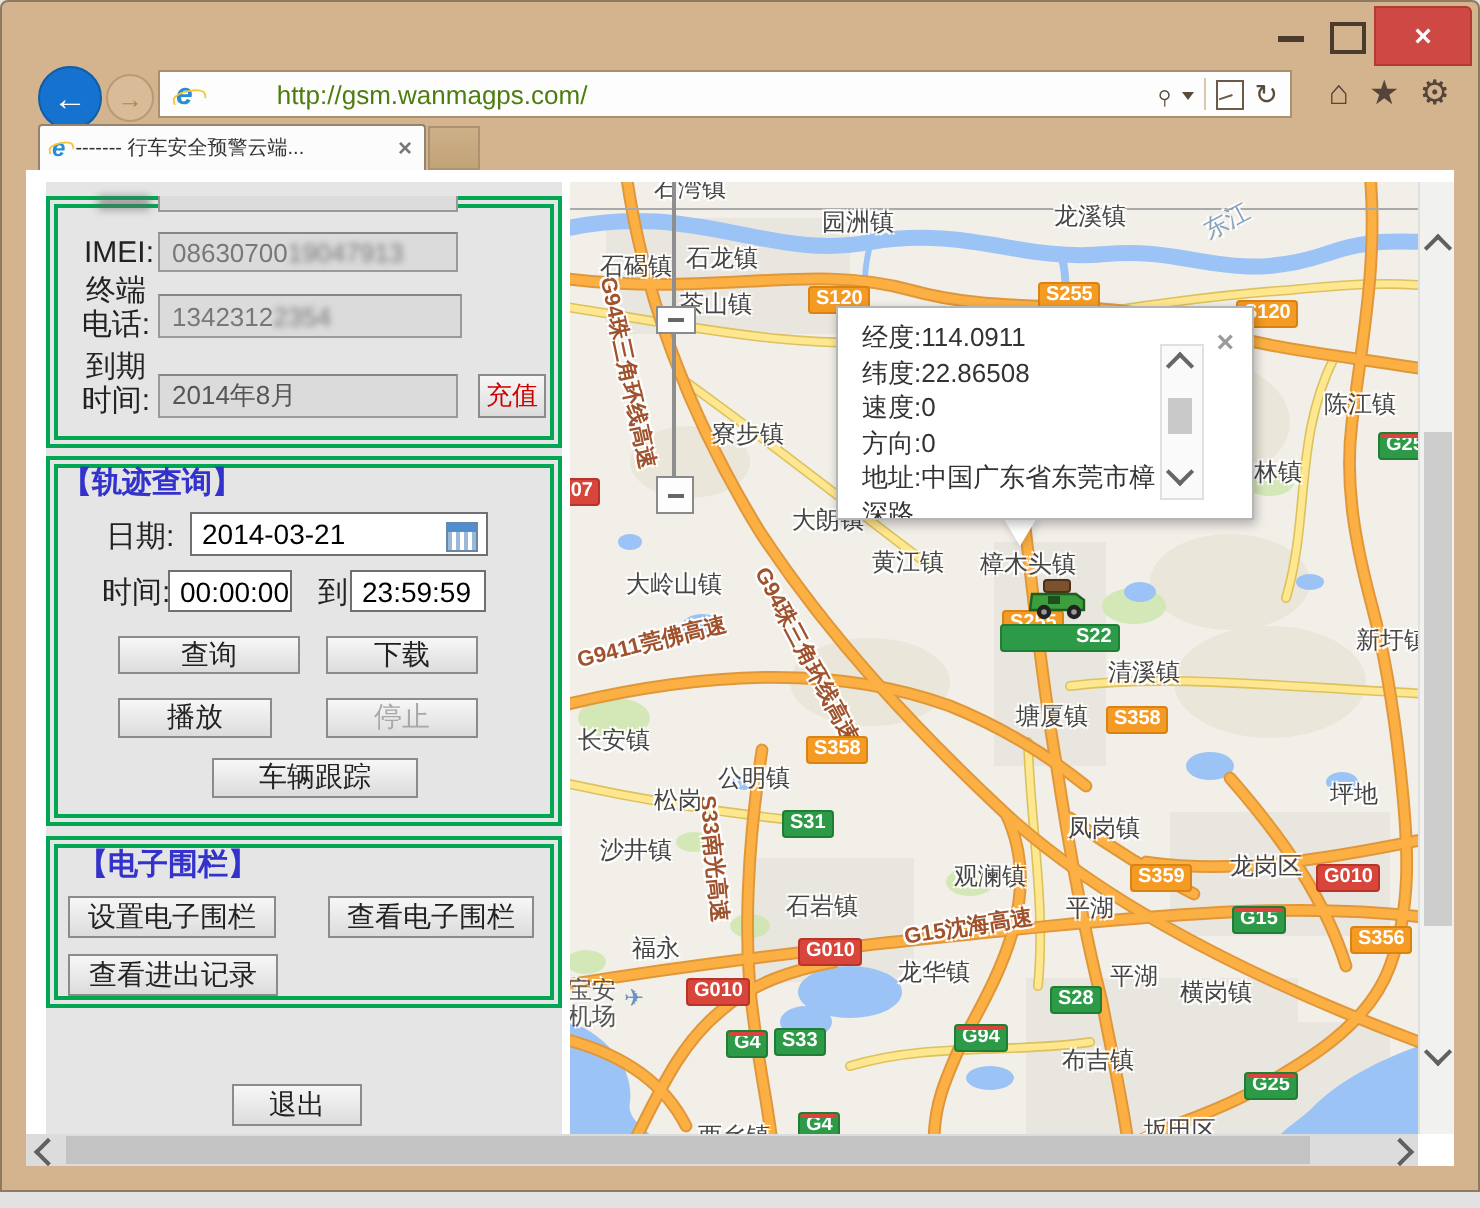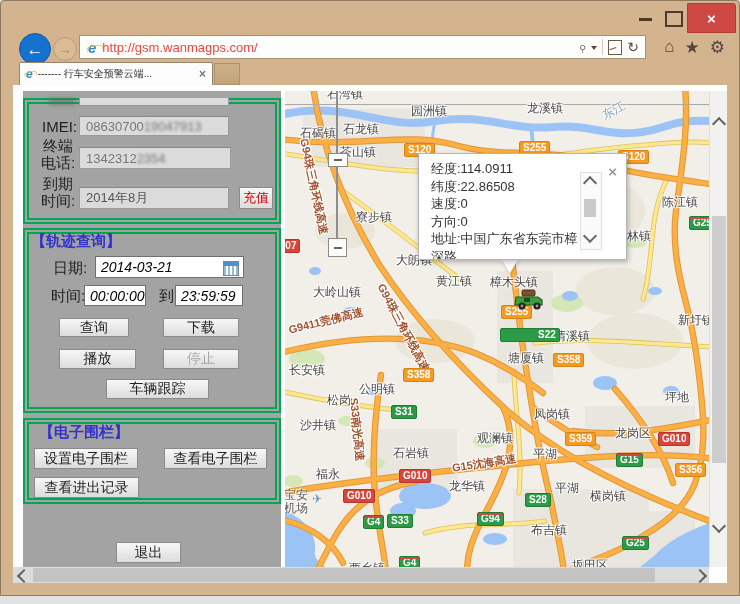--- a/index.html
+++ b/index.html
@@ -15,47 +15,47 @@
   .navbar{position:absolute;left:0;top:32px;width:100%;height:28px;}
   .nav-back{position:absolute;left:18px;top:0px;width:30px;height:30px;border-radius:50%;background:#1573cf;border:1px solid #0f5ca8;
             color:#fff;font-size:17px;font-weight:bold;display:flex;align-items:center;justify-content:center;line-height:1;}
   .nav-fwd{position:absolute;left:52px;top:4px;width:22px;height:22px;border-radius:50%;background:#d9bc97;border:1px solid #b89a74;
            color:#a5875f;font-size:13px;display:flex;align-items:center;justify-content:center;line-height:1;}
   .urlfield{position:absolute;left:78px;top:2px;width:567px;height:24px;background:#fdfdfd;border:1px solid #a89070;box-sizing:border-box;
             display:flex;align-items:center;}
   .e-logo{font-style:italic;font-weight:bold;color:#2a8dd4;font-size:15px;position:relative;margin:0 6px 0 8px;}
   .e-logo i{position:absolute;left:-2px;top:6px;width:15px;height:5px;border:1.5px solid #f4c535;border-bottom:none;border-radius:50%/60% 60% 0 0;
             transform:rotate(-12deg);font-style:normal;}
-  .urltext{font-size:13px;color:#ef4444;flex:1;white-space:nowrap;overflow:hidden;}
+  .urltext{font-size:13px;color:#4d7c0f;flex:1;white-space:nowrap;overflow:hidden;margin-left:36px;}
   .url-icons{display:flex;align-items:center;gap:5px;margin-right:6px;color:#5a4a3a;font-size:14px;}
   .url-icons .sep{width:1px;height:16px;background:#d8c8b0;}
   .mag{transform:rotate(-45deg);display:inline-block;font-size:15px;}
   .dd{width:0;height:0;border:3px solid transparent;border-top:4px solid #5a4a3a;margin-top:4px;display:inline-block;}
   .compat{width:12px;height:13px;border:1.5px solid #6b5a48;position:relative;display:inline-block;}
   .compat:after{content:"";position:absolute;left:1px;bottom:1px;width:7px;height:4px;border-top:1.5px solid #6b5a48;transform:rotate(-18deg);}
   .nav-right{position:absolute;right:14px;top:0;height:28px;display:flex;align-items:center;gap:10px;color:#54443a;font-size:17px;}
   
   .tabrow{position:absolute;left:0;top:60px;width:100%;height:24px;}
   .tab{position:absolute;left:18px;top:1px;width:194px;height:23px;background:#fcfcfc;border:1px solid #96836b;border-bottom:none;
        border-radius:2px 2px 0 0;box-sizing:border-box;display:flex;align-items:center;padding:0 6px;gap:5px;}
   .tab .ttl{font-size:10px;color:#333;flex:1;white-space:nowrap;overflow:hidden;}
   .tab .tclose{color:#777;font-size:12px;font-weight:bold;}
   .tabstub{position:absolute;left:213px;top:2px;width:26px;height:22px;background:linear-gradient(#cdb089,#c2a377);border:1px solid #ab9271;box-sizing:border-box;}
   
   .page{position:absolute;left:12px;top:84px;width:714px;height:498px;background:#fff;}
   
-  .panelcol{position:absolute;left:10px;top:6px;width:258px;height:476px;background:#a3a3a3;}
+  .panelcol{position:absolute;left:10px;top:6px;width:258px;height:476px;background:#e5e5e5;}
   .gbox-border{position:absolute;left:0;width:258px;border:6px double #00a651;box-sizing:border-box;}
   .lbl{position:absolute;font-size:15px;color:#222;}
   .lbl2{position:absolute;font-size:15px;color:#222;line-height:17px;text-align:center;}
   .grayval{position:absolute;background:#dbdbdb;border:1px solid #9a9a9a;border-top-color:#868686;box-sizing:border-box;
            font-size:13px;color:#787878;display:flex;align-items:center;padding-left:6px;}
   .blurry{filter:blur(1.7px);}
   .wval{position:absolute;background:#fff;border:1px solid #707070;box-sizing:border-box;font-size:14px;color:#000;
-        display:flex;align-items:center;padding-left:5px;font-style:italic;}
+        display:flex;align-items:center;padding-left:5px;}
   .btn{position:absolute;background:linear-gradient(#f7f7f7,#dcdcdc);border:1px solid #8b8b8b;box-sizing:border-box;
        font-size:14px;color:#222;display:flex;align-items:center;justify-content:center;font-family:inherit;padding:0;}
   .btn.red{color:#cf0000;font-size:13px;}
   .btn.disabled{color:#a8a8a8;}
   .sect-title{position:absolute;font-size:15px;font-weight:bold;color:#3333cc;}
   .calicon{position:absolute;right:4px;top:4px;width:14px;height:13px;background:linear-gradient(#4f8fd0,#4f8fd0) 0 0/14px 4px no-repeat,
            repeating-linear-gradient(90deg,#9ab8d8 0 2px,#fff 2px 4px);border:1px solid #6a86a8;}
   
   .mapwrap{position:absolute;left:272px;top:6px;width:424px;height:476px;background:#f2efe9;overflow:hidden;}
   .map-topline{position:absolute;left:0;top:13px;width:100%;height:1px;background:#a9a9a9;z-index:1;}
@@ -187,21 +187,21 @@
       <div class="wval" style="left:72px;top:165px;width:149px;height:22px;">
         <span>2014-03-21</span>
         <span class="calicon"></span>
       </div>
 
       <div class="lbl" style="left:28px;top:196px;">时间:</div>
       <div class="wval" style="left:61px;top:194px;width:62px;height:21px;">00:00:00</div>
       <div class="lbl" style="left:136px;top:196px;">到</div>
       <div class="wval" style="left:152px;top:194px;width:68px;height:21px;">23:59:59</div>
 
-      <button class="btn" style="left:36px;top:227px;width:70px;height:19px;">查询</button>
+      <button class="btn" style="left:36px;top:227px;width:91px;height:19px;">查询</button>
       <button class="btn" style="left:140px;top:227px;width:76px;height:19px;">下载</button>
       <button class="btn" style="left:36px;top:258px;width:77px;height:20px;">播放</button>
       <button class="btn disabled" style="left:140px;top:258px;width:76px;height:20px;">停止</button>
       <button class="btn" style="left:83px;top:288px;width:103px;height:20px;">车辆跟踪</button>
 
       <div class="gbox-border" style="top:327px;height:86px;"></div>
       <div class="sect-title" style="left:16px;top:332px;">【电子围栏】</div>
       <button class="btn" style="left:141px;top:357px;width:103px;height:21px;">查看电子围栏</button>
       <button class="btn" style="left:11px;top:357px;width:104px;height:21px;">设置电子围栏</button>
       <button class="btn" style="left:11px;top:386px;width:105px;height:21px;">查看进出记录</button>
@@ -381,21 +381,21 @@
           <div class="roadlbl" style="left: 76px; top: 306px; transform: rotate(84deg);">S33南光高速</div>
           <div class="riverlbl" style="left: 314px; top: 18px; transform: rotate(-28deg);">东江</div>
           <div class="badge o" style="left: 119px; top: 52px;">S120</div>
           <div class="badge o" style="left: 234px; top: 50px;">S255</div>
           <div class="badge o" style="left: 333px; top: 59px;">S120</div>
           <div class="badge o" style="left: 280px; top: 341px;">S359</div>
           <div class="badge o" style="left: 390px; top: 372px;">S356</div>
           <div class="badge o" style="left: 268px; top: 262px;">S358</div>
           <div class="badge o" style="left: 118px; top: 277px;">S358</div>
           <div class="badge o" style="left: 216px; top: 214px;">S255</div>
-          <div class="badge g" style="left: 215px; top: 237px; padding-left: 37px;">S22</div>
+          <div class="badge g" style="left: 215px; top: 221px; padding-left: 37px;">S22</div>
           <div class="badge g" style="left: 106px; top: 314px;">S31</div>
           <div class="badge g" style="left: 102px; top: 423px;">S33</div>
           <div class="badge g" style="left: 240px; top: 402px;">S28</div>
           <div class="badge g gstripe" style="left: 78px; top: 424px;">G4</div>
           <div class="badge g gstripe" style="left: 114px; top: 465px;">G4</div>
           <div class="badge g gstripe" style="left: 192px; top: 421px;">G94</div>
           <div class="badge g gstripe" style="left: 331px; top: 362px;">G15</div>
           <div class="badge g gstripe" style="left: 337px; top: 445px;">G25</div>
           <div class="badge g gstripe" style="left: 404px; top: 125px;">G25</div>
           <div class="badge r" style="left: 114px; top: 378px;">G010</div>

